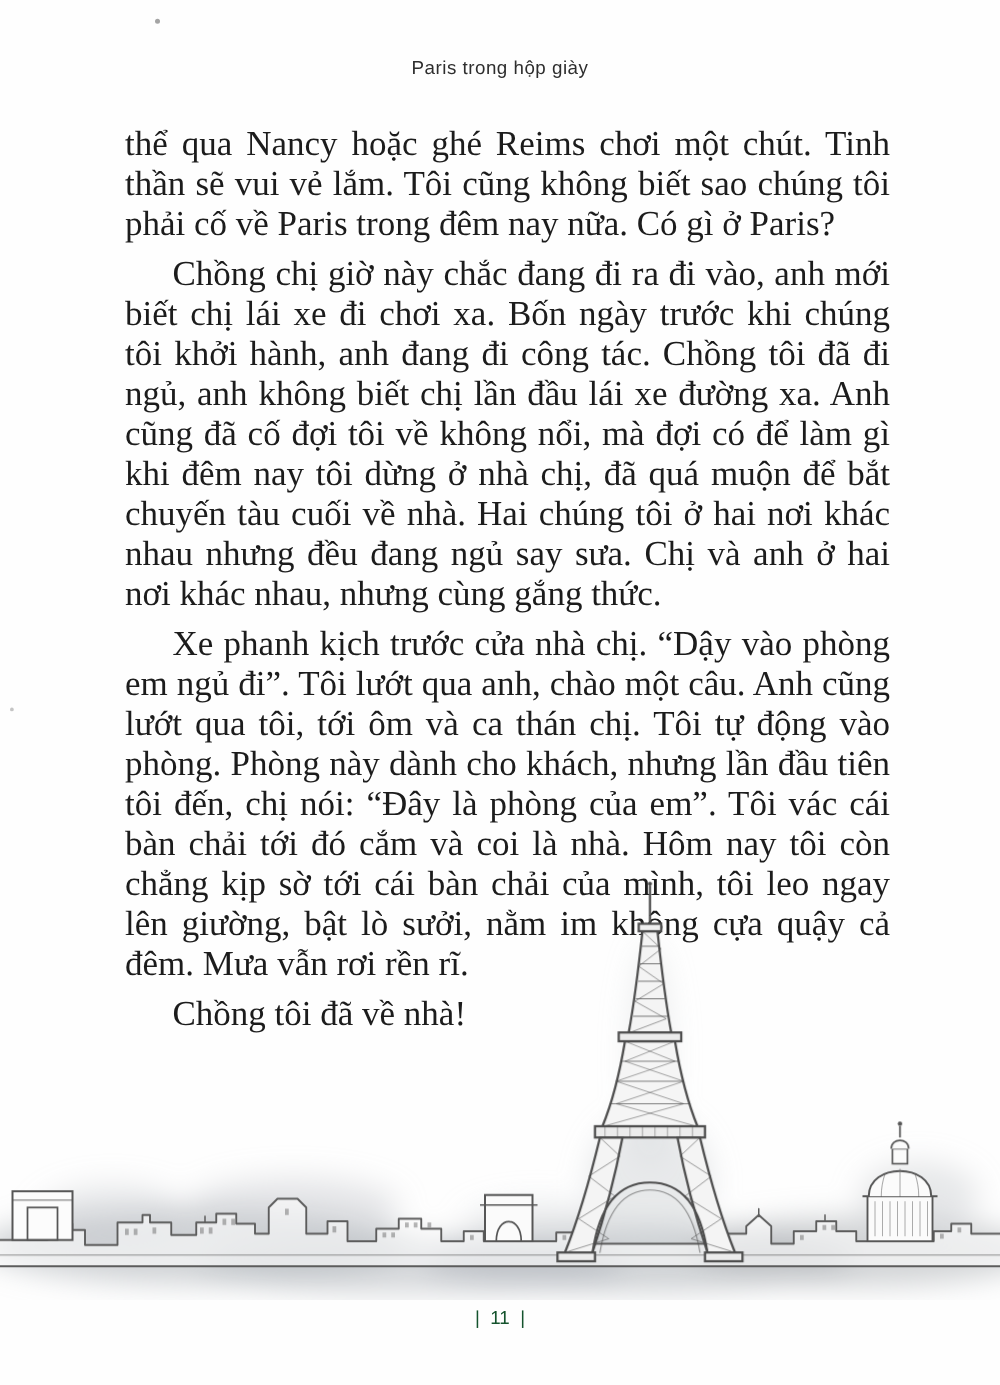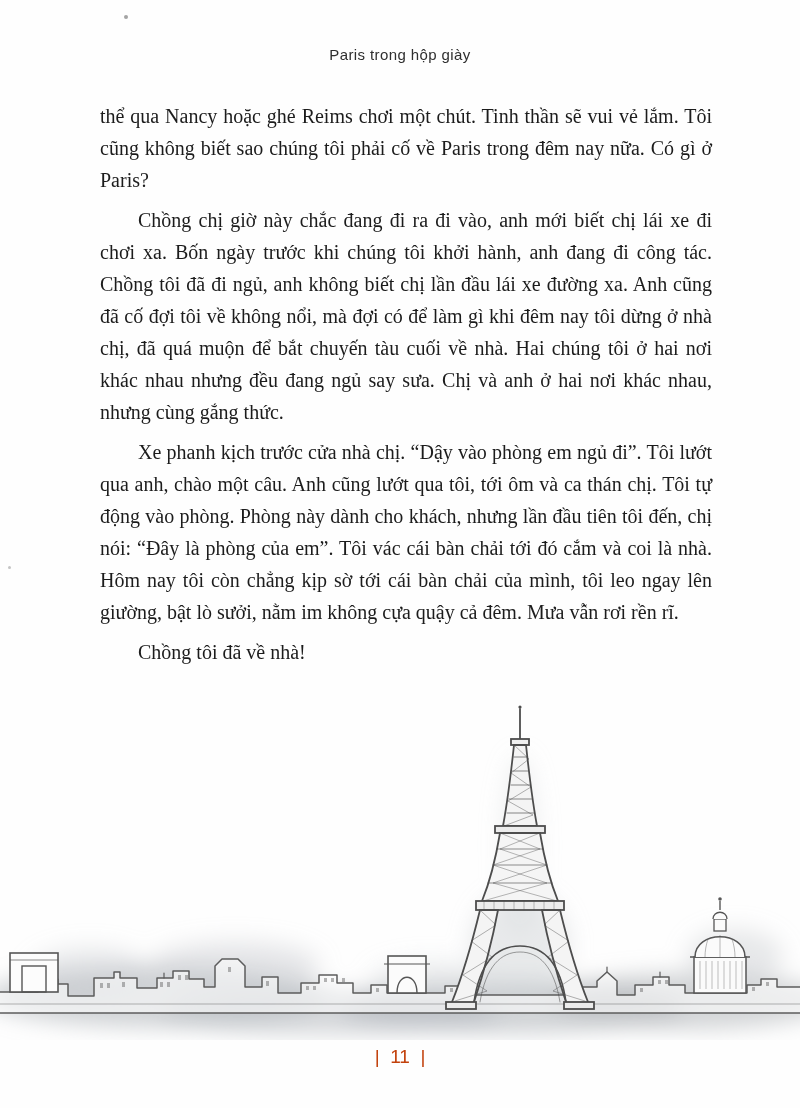--- a/index.html
+++ b/index.html
@@ -22,42 +22,42 @@
     font-family: "Liberation Sans", sans-serif;
     font-size: 15px;
     letter-spacing: 0.4px;
     color: #2e2e2e;
   }
   .body-text {
     position: absolute;
     top: 100px;
     left: 100px;
     width: 612px;
-    font-size: 20px;
+    font-size: 28px;
     line-height: 32px;
     text-align: justify;
   }
   .para { margin: 0 0 8px 0; }
   .para.indent { text-indent: 38px; }
   .illustration {
     position: absolute;
     left: 0;
     top: 695px;
     width: 800px;
     height: 345px;
   }
   .folio {
     position: absolute;
     left: 0;
     right: 0;
     top: 1046px;
     text-align: center;
     font-family: "Liberation Sans", sans-serif;
-    font-size: 19px;
-    color: #c2410c;
+    font-size: 15px;
+    color: #14532d;
     white-space: pre;
   }
   .speck { position: absolute; border-radius: 50%; background: #5a5a5a; }
   .speck.s1 { left: 124px; top: 15px; width: 4px; height: 4px; opacity: 0.55; }
   .speck.s2 { left: 8px; top: 566px; width: 3px; height: 3px; opacity: 0.35; }
 </style>
 </head>
 <body>
 
 <div class="page">

